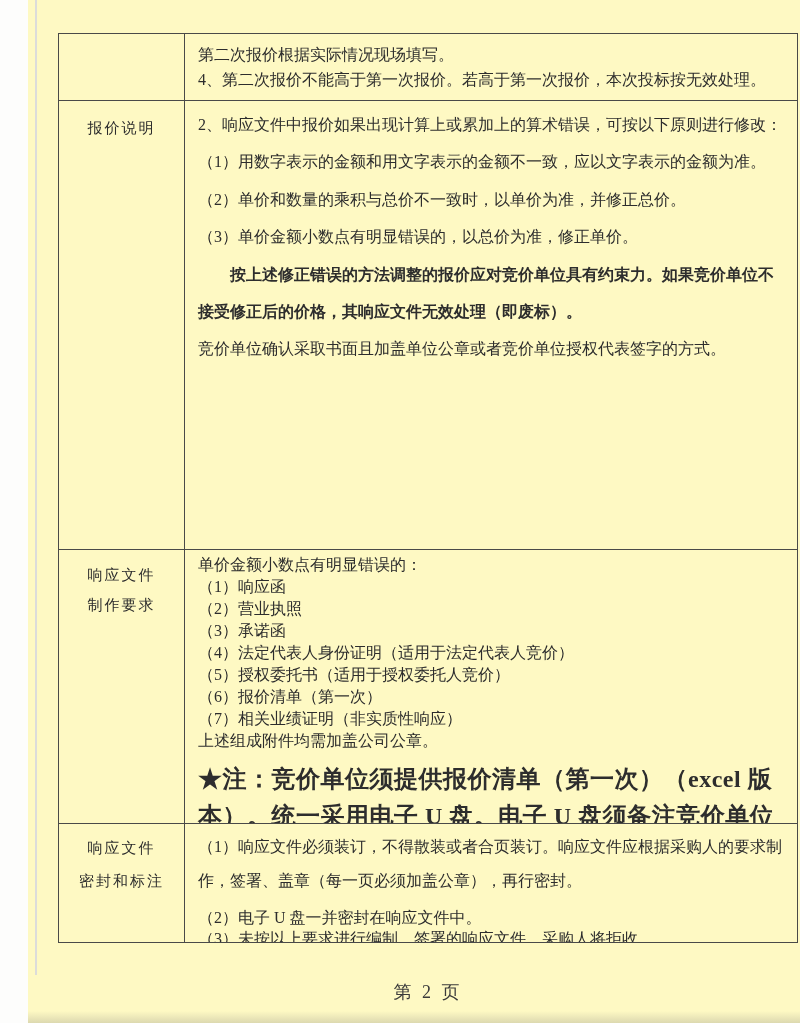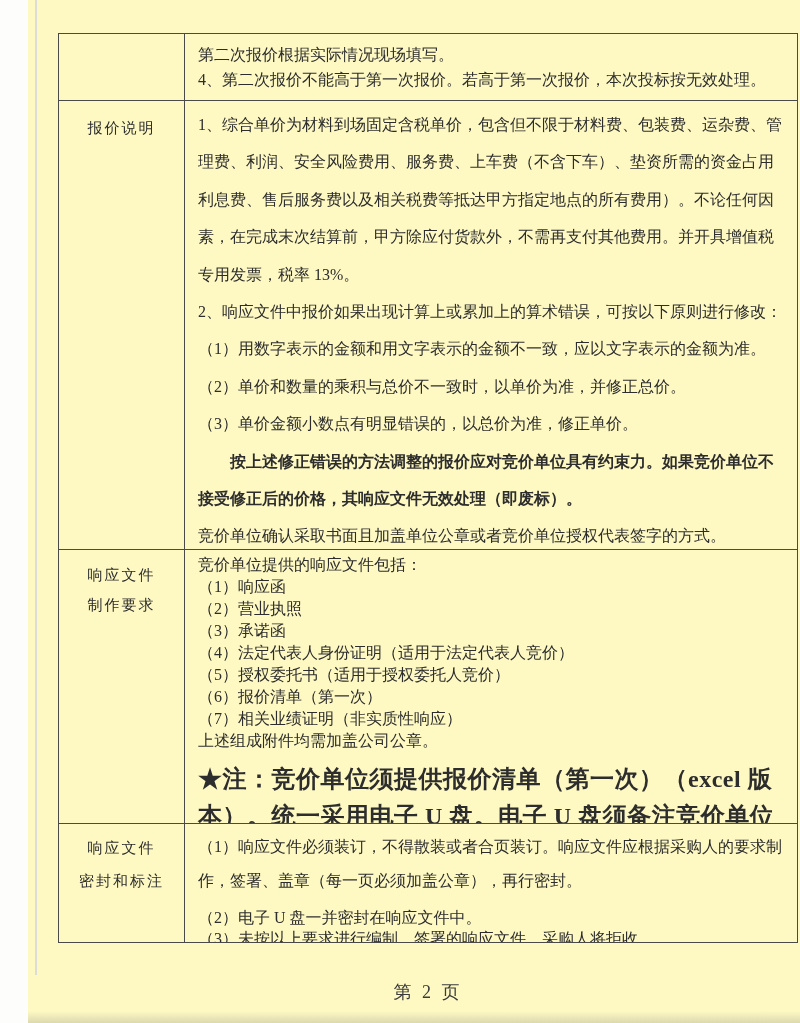--- a/index.html
+++ b/index.html
@@ -73,37 +73,36 @@
         <p>第二次报价根据实际情况现场填写。</p>
         <p>4、第二次报价不能高于第一次报价。若高于第一次报价，本次投标按无效处理。</p>
       </div>
     </div>
 
     <div class="trow r2">
       <div class="hcell">
         <div class="hline">报价说明</div>
       </div>
       <div class="ccell">
-        <p>1、综合单价为材料到场固定含税单价，包含但不限于材料费、包装费、运杂费、管理费、利润、安全风险费用、服务费、上车费（不含下车）、垫资所需的资金占用利息费、售后服务费以及相关税费等抵达甲方指定地点的所有费用）。不论任何因素，在完成末次结算前，甲方除应付货款外，不需再支付其他费用。并开具增值税专用发票，税率 13%。</p>
         <p>2、响应文件中报价如果出现计算上或累加上的算术错误，可按以下原则进行修改：</p>
         <p>（1）用数字表示的金额和用文字表示的金额不一致，应以文字表示的金额为准。</p>
         <p>（2）单价和数量的乘积与总价不一致时，以单价为准，并修正总价。</p>
         <p>（3）单价金额小数点有明显错误的，以总价为准，修正单价。</p>
         <p class="indent">按上述修正错误的方法调整的报价应对竞价单位具有约束力。如果竞价单位不接受修正后的价格，其响应文件无效处理（即废标）。</p>
         <p>竞价单位确认采取书面且加盖单位公章或者竞价单位授权代表签字的方式。</p>
       </div>
     </div>
 
     <div class="trow r3">
       <div class="hcell">
         <div class="hline">响应文件</div>
         <div class="hline">制作要求</div>
       </div>
       <div class="ccell">
-        <div class="line">竞价单位提供的响应文件包括：</div>
+        <div class="line">单价金额小数点有明显错误的：</div>
         <div class="line">（1）响应函</div>
         <div class="line">（2）营业执照</div>
         <div class="line">（3）承诺函</div>
         <div class="line">（4）法定代表人身份证明（适用于法定代表人竞价）</div>
         <div class="line">（5）授权委托书（适用于授权委托人竞价）</div>
         <div class="line">（6）报价清单（第一次）</div>
         <div class="line">（7）相关业绩证明（非实质性响应）</div>
         <div class="line">上述组成附件均需加盖公司公章。</div>
         <div class="note">★注：竞价单位须提供报价清单（第一次）（excel 版本）。统一采用电子 U 盘。电子 U 盘须备注竞价单位名称。</div>
       </div>

